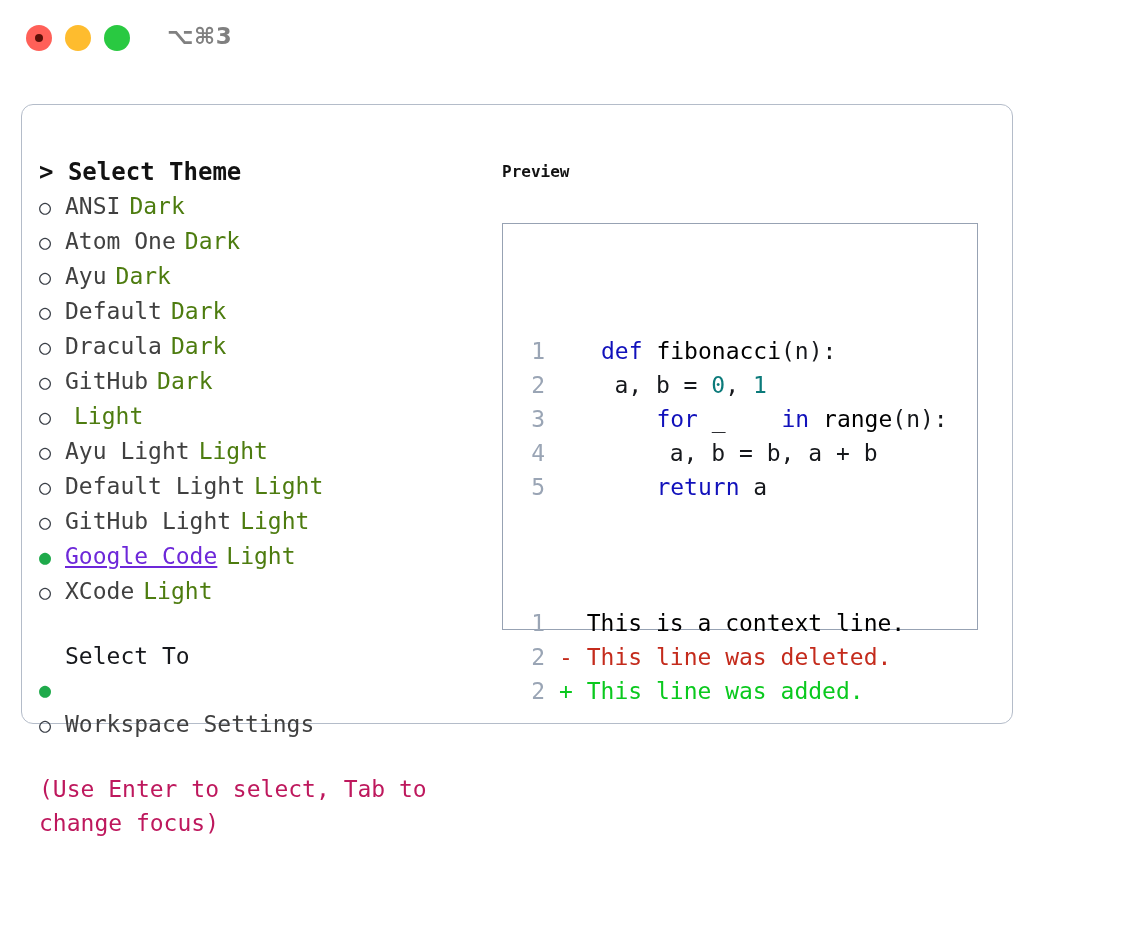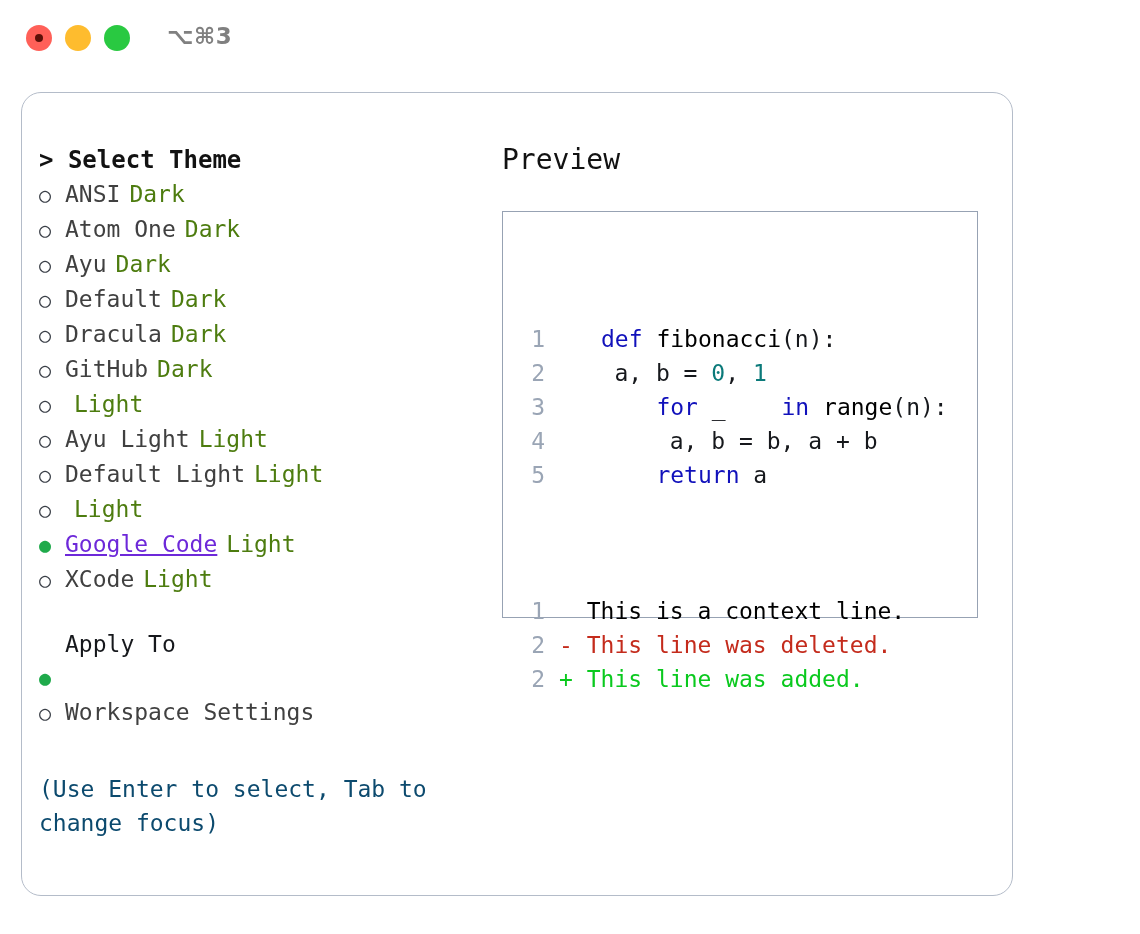--- a/index.html
+++ b/index.html
@@ -60,25 +60,25 @@
     font-weight: bold;
     color: #808080;
     letter-spacing: 0.5px;
     font-family: "DejaVu Sans", "Liberation Sans", sans-serif;
   }
 
   
   .panel {
     position: absolute;
     left: 21px;
-    top: 92px;
+    top: 104px;
     width: 992px;
-    height: 804px;
+    height: 620px;
     border: 1.6px solid #b4bcc9;
-    border-radius: 20px;
+    border-radius: 12px;
     background: #ffffff;
     box-sizing: border-box;
   }
   .panel-inner {
     position: absolute;
     left: 0; top: 0;
     width: 100%;
     height: 100%;
   }
 
@@ -129,38 +129,38 @@
   .section-gap { height: 30px; }
   .section-head {
     font-size: 23px;
     color: #16181c;
     line-height: 34px;
     padding-left: 26px;
     white-space: pre;
   }
 
   .hint {
-    margin-top: 42px;
-    font-size: 23px;
-    color: #0c4a6e;
+    margin-top: 30px;
+    font-size: 23px;
+    color: #be185d;
     line-height: 34px;
     width: 420px;
     white-space: pre-wrap;
   }
 
   
   .right-col {
     position: absolute;
     left: 480px;
     top: 50px;
     width: 490px;
   }
   .preview-title {
-    font-size: 28px;
-    font-weight: normal;
+    font-size: 16px;
+    font-weight: bold;
     color: #121212;
     line-height: 34px;
   }
   .preview-box {
     margin-top: 34px;
     width: 476px;
     height: 407px;
     border: 1.6px solid #97a2b3;
     background: #ffffff;
     box-sizing: border-box;
@@ -217,27 +217,27 @@
         <div id="theme-list">
             <div class="opt-row"><span class="bullet">○</span><span class="opt-label">ANSI</span><span class="opt-variant">Dark</span></div>
             <div class="opt-row"><span class="bullet">○</span><span class="opt-label">Atom One</span><span class="opt-variant">Dark</span></div>
             <div class="opt-row"><span class="bullet">○</span><span class="opt-label">Ayu</span><span class="opt-variant">Dark</span></div>
             <div class="opt-row"><span class="bullet">○</span><span class="opt-label">Default</span><span class="opt-variant">Dark</span></div>
             <div class="opt-row"><span class="bullet">○</span><span class="opt-label">Dracula</span><span class="opt-variant">Dark</span></div>
             <div class="opt-row"><span class="bullet">○</span><span class="opt-label">GitHub</span><span class="opt-variant">Dark</span></div>
             <div class="opt-row"><span class="bullet">○</span><span class="opt-variant">Light</span></div>
             <div class="opt-row"><span class="bullet">○</span><span class="opt-label">Ayu Light</span><span class="opt-variant">Light</span></div>
             <div class="opt-row"><span class="bullet">○</span><span class="opt-label">Default Light</span><span class="opt-variant">Light</span></div>
-            <div class="opt-row"><span class="bullet">○</span><span class="opt-variant">Light</span></div>
+            <div class="opt-row"><span class="bullet">○</span><span class="opt-label">GitHub Light</span><span class="opt-variant">Light</span></div>
             <div class="opt-row"><span class="bullet selected">●</span><span class="opt-label selected">Google Code</span><span class="opt-variant">Light</span></div>
             <div class="opt-row"><span class="bullet">○</span><span class="opt-label">XCode</span><span class="opt-variant">Light</span></div>
           </div>
 
         <div class="section-gap"></div>
-        <div class="section-head">Apply To</div>
+        <div class="section-head">Select To</div>
         <div id="apply-list">
             <div class="opt-row"><span class="bullet selected">●</span></div>
             <div class="opt-row"><span class="bullet">○</span><span class="opt-label">Workspace Settings</span></div>
           </div>
 
         <div class="hint">(Use Enter to select, Tab to
 change focus)</div>
       </div>
 
       <div class="right-col">

